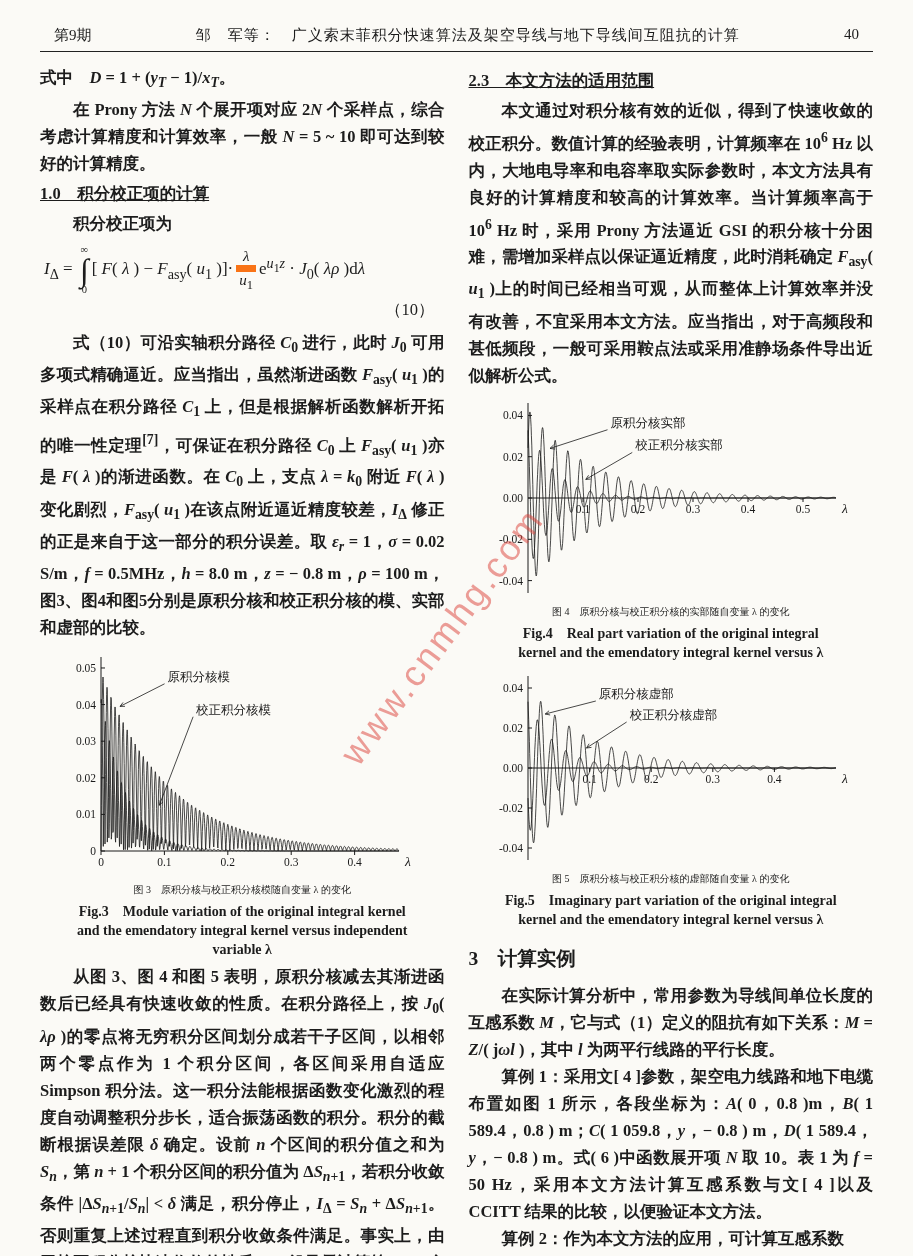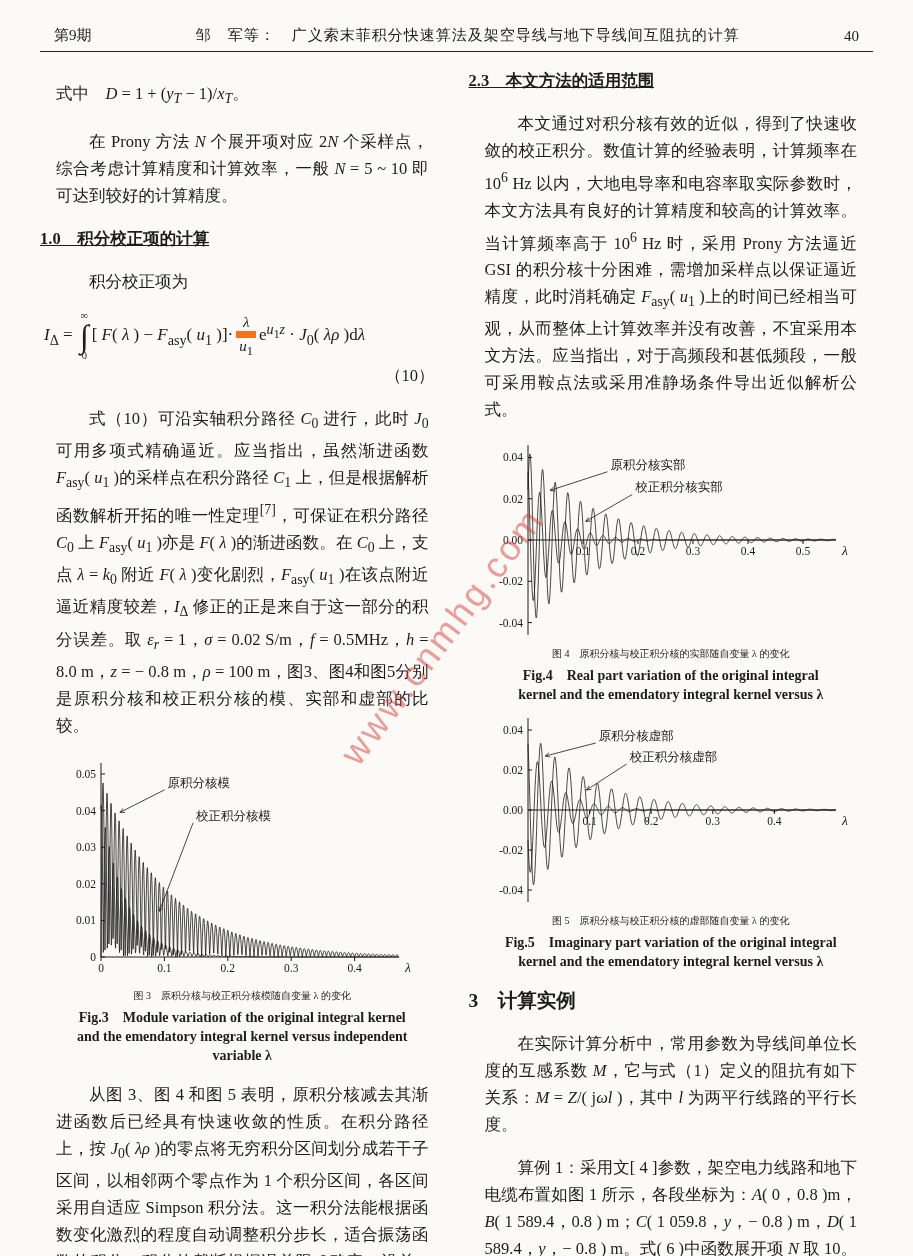--- a/index.html
+++ b/index.html
@@ -1,23 +1,23 @@
 <!DOCTYPE html>
 <html><head>
 <meta charset="utf-8">
 <style>
   html,body{margin:0;padding:0;background:#666;}
   .page{position:relative;width:913px;height:1256px;margin:0 auto;background:#fbfaf6;overflow:hidden;
         font-family:"Liberation Serif","DejaVu Serif",serif;color:#1c1c1c;}
-  .hdr{display:flex;align-items:flex-end;padding:26px 54px 6px 54px;font-size:15px;}
+  .hdr{display:flex;align-items:flex-start;padding:26px 54px 6px 54px;font-size:15px;}
   .hdr-title{flex:1;text-align:center;letter-spacing:1px;}
   .rule{border-top:1.6px solid #222;margin:0 40px;}
   .cols{display:flex;gap:24px;padding:12px 40px 0 40px;}
   .col{flex:1;min-width:0;font-size:16.5px;line-height:27px;text-align:justify;}
-  .col p{margin:16px;text-indent:2em;}
+  .col p{margin:0;text-indent:2em;font-weight:bold;}
   .col p.noindent{text-indent:0;}
   .h2{font-size:16.5px;font-weight:bold;margin:3px 0;text-decoration:underline;}
   .h1{font-size:19.5px;font-weight:bold;margin:16px 0 10px;}
   .eq{font-size:17px;margin:8px 0 0 4px;white-space:nowrap;}
   .eqno{text-align:right;padding-right:10px;margin:0 0 6px 0;}
   .intgrp{display:inline-flex;flex-direction:column;align-items:center;line-height:1;vertical-align:middle;margin:0 3px;}
   .isym{font-size:32px;line-height:.92;}
   .ilim{font-size:10.5px;}
   .frac{display:inline-flex;flex-direction:column;align-items:center;vertical-align:middle;line-height:1.15;margin:0 3px;font-size:15px;}
   .fden{border-top:7px solid #f97316;padding:0 3px;}

